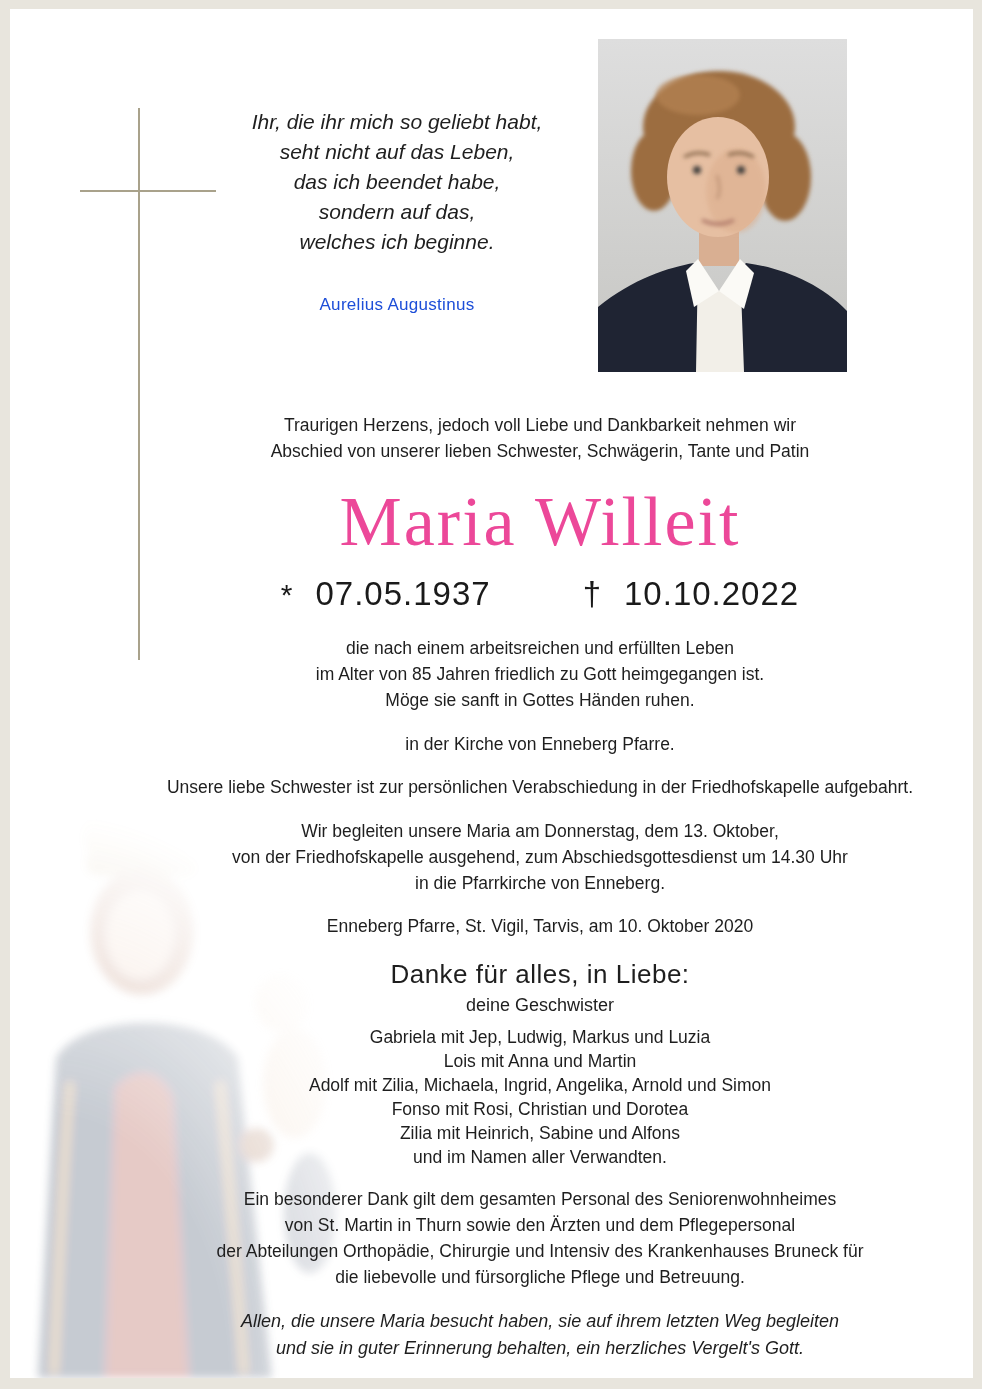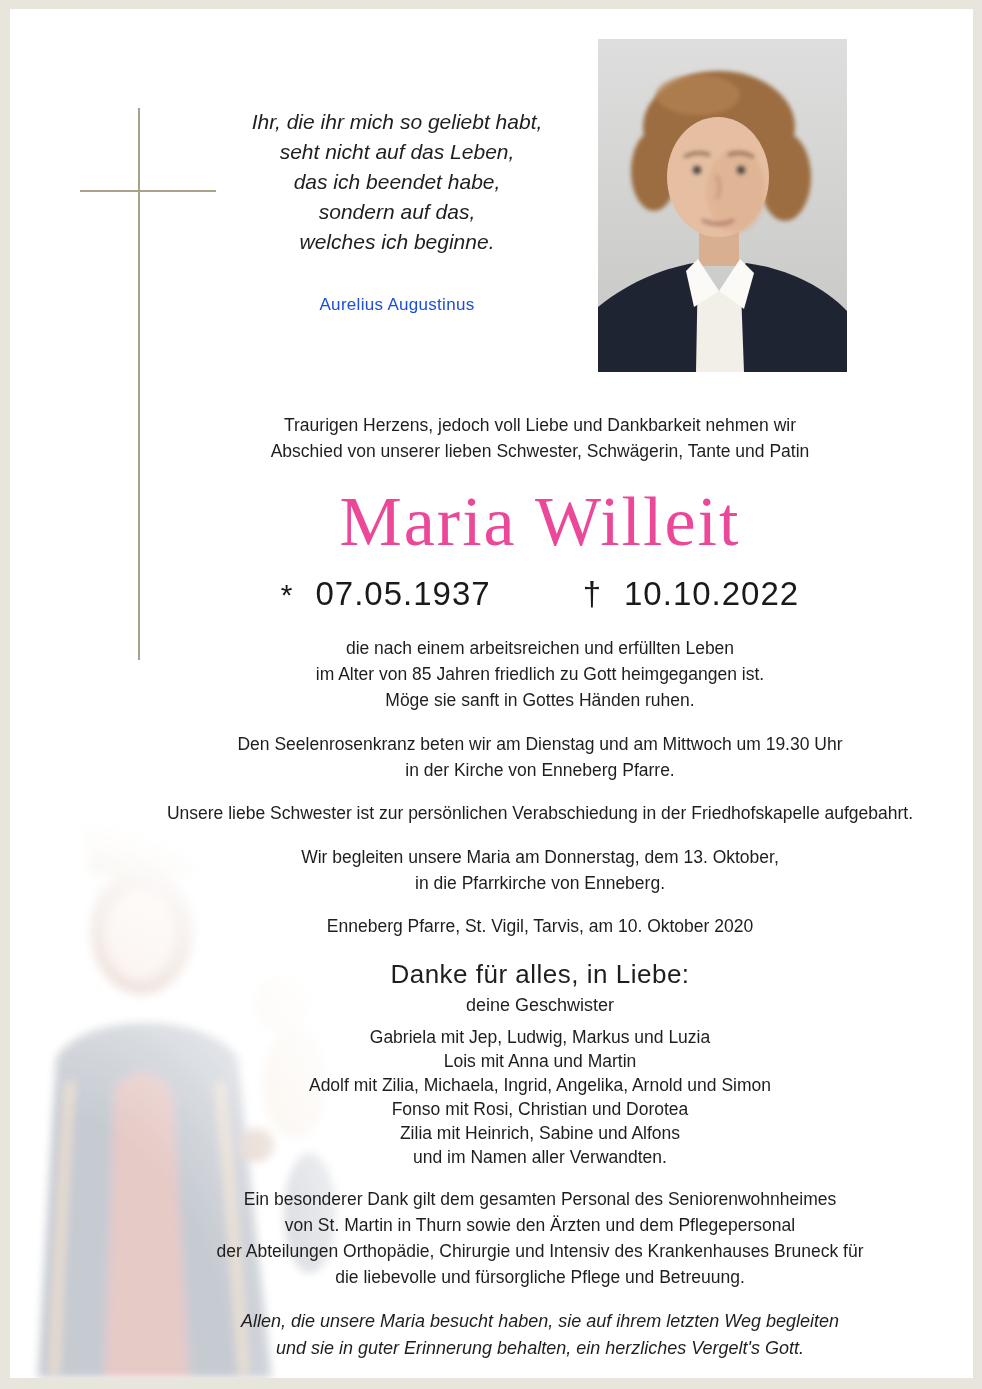--- a/index.html
+++ b/index.html
@@ -184,30 +184,30 @@
       </span>
     </div>
 
     <p class="para-obituary">
       <span class="line">die nach einem arbeitsreichen und erfüllten Leben</span>
       <span class="line">im Alter von 85 Jahren friedlich zu Gott heimgegangen ist.</span>
       <span class="line">Möge sie sanft in Gottes Händen ruhen.</span>
     </p>
 
     <p class="para-rosary">
-      <span class="line">Den Seelenrosenkranz beten wir am Dienstag und am Mittwoch um 19.30 Uhr</span>
       <span class="line">in der Kirche von Enneberg Pfarre.</span>
     </p>
 
     <p class="para-laying">
       <span class="line">Unsere liebe Schwester ist zur persönlichen Verabschiedung in der Friedhofskapelle aufgebahrt.</span>
     </p>
 
     <p class="para-funeral">
       <span class="line">Wir begleiten unsere Maria am Donnerstag, dem 13. Oktober,</span>
+      <span class="line">von der Friedhofskapelle ausgehend, zum Abschiedsgottesdienst um 14.30 Uhr</span>
       <span class="line">in die Pfarrkirche von Enneberg.</span>
     </p>
 
     <p class="dateline">
       <span class="line">Enneberg Pfarre, St. Vigil, Tarvis, am 10. Oktober 2020</span>
     </p>
 
     <div class="thanks-heading">Danke für alles, in Liebe:</div>
 
     <div class="signed-by">deine Geschwister</div>

